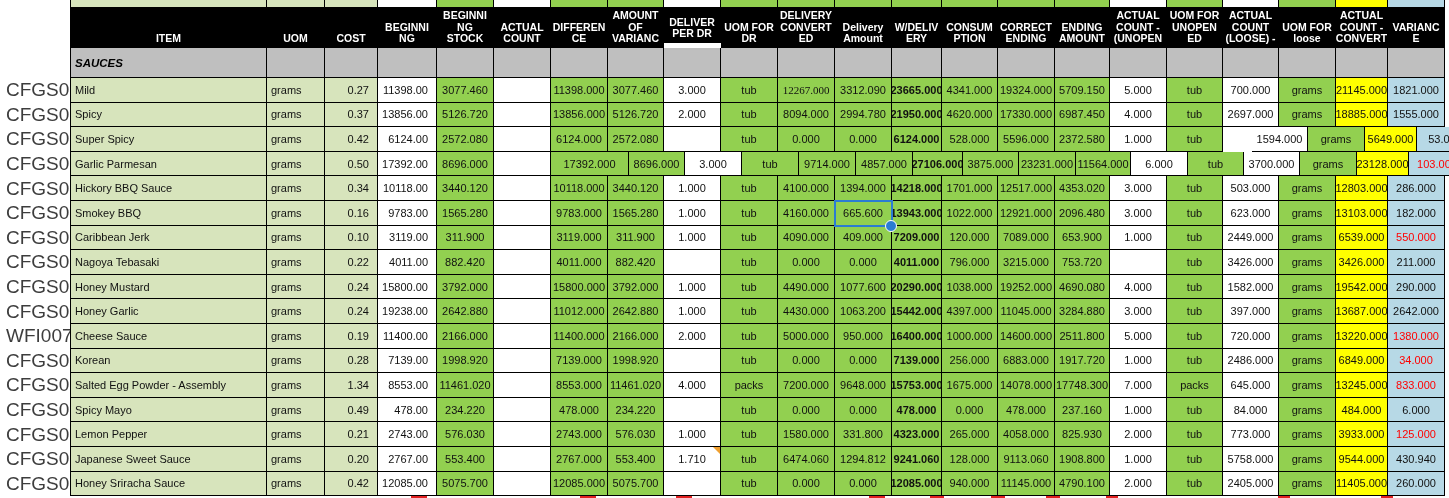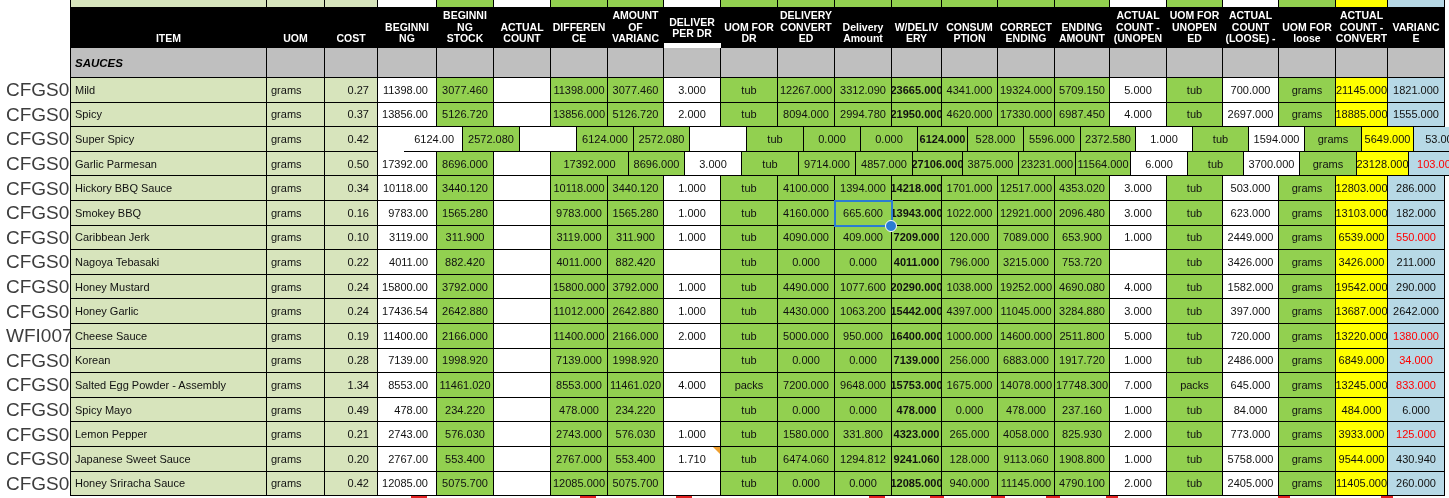--- a/index.html
+++ b/index.html
@@ -154,21 +154,21 @@
         <div class="cell c-olive al firstc" style="width: 197px;">Mild</div>
         <div class="cell c-olive al" style="width: 58px;">grams</div>
         <div class="cell c-olive ar" style="width: 53px;">0.27</div>
         <div class="cell c-white ar" style="width: 59px;">11398.00</div>
         <div class="cell c-green" style="width: 57px;">3077.460</div>
         <div class="cell c-white" style="width: 57px;"></div>
         <div class="cell c-green" style="width: 57px;">11398.000</div>
         <div class="cell c-green" style="width: 56px;">3077.460</div>
         <div class="cell c-white" style="width: 57px;">3.000</div>
         <div class="cell c-green" style="width: 57px;">tub</div>
-        <div class="cell c-green" style="width: 57px;">12267.000</div>
+        <div class="cell c-green" style="width: 57px; font-family: Liberation Serif, serif;">12267.000</div>
         <div class="cell c-green" style="width: 57px;">3312.090</div>
         <div class="cell c-green b" style="width: 50px;">23665.000</div>
         <div class="cell c-green" style="width: 56px;">4341.000</div>
         <div class="cell c-green" style="width: 57px;">19324.000</div>
         <div class="cell c-green" style="width: 55px;">5709.150</div>
         <div class="cell c-white" style="width: 57px;">5.000</div>
         <div class="cell c-green" style="width: 56px;">tub</div>
         <div class="cell c-white" style="width: 56px;">700.000</div>
         <div class="cell c-green" style="width: 57px;">grams</div>
         <div class="cell c-yellow" style="width: 52px;">21145.000</div>
@@ -197,36 +197,36 @@
         <div class="cell c-white" style="width: 56px;">2697.000</div>
         <div class="cell c-green" style="width: 57px;">grams</div>
         <div class="cell c-yellow" style="width: 52px;">18885.000</div>
         <div class="cell c-blue" style="width: 57px;">1555.000</div>
       </div>
       <div class="row drow">
         <div class="codecol">CFGS003</div>
         <div class="cell c-olive al firstc" style="width: 197px;">Super Spicy</div>
         <div class="cell c-olive al" style="width: 58px;">grams</div>
         <div class="cell c-olive ar" style="width: 53px;">0.42</div>
-        <div class="cell c-white ar" style="width: 59px; margin-left: 26px;">6124.00</div>
+        <div class="cell c-white ar" style="width: 59px;">6124.00</div>
         <div class="cell c-green" style="width: 57px;">2572.080</div>
         <div class="cell c-white" style="width: 57px;"></div>
         <div class="cell c-green" style="width: 57px;">6124.000</div>
         <div class="cell c-green" style="width: 56px;">2572.080</div>
         <div class="cell c-white" style="width: 57px;"></div>
         <div class="cell c-green" style="width: 57px;">tub</div>
         <div class="cell c-green" style="width: 57px;">0.000</div>
         <div class="cell c-green" style="width: 57px;">0.000</div>
         <div class="cell c-green b" style="width: 50px;">6124.000</div>
         <div class="cell c-green" style="width: 56px;">528.000</div>
         <div class="cell c-green" style="width: 57px;">5596.000</div>
         <div class="cell c-green" style="width: 55px;">2372.580</div>
         <div class="cell c-white" style="width: 57px;">1.000</div>
         <div class="cell c-green" style="width: 56px;">tub</div>
-        <div class="cell c-white" style="width: 56px;">1594.000</div>
+        <div class="cell c-white" style="width: 56px; margin-left: 29px;">1594.000</div>
         <div class="cell c-green" style="width: 57px;">grams</div>
         <div class="cell c-yellow" style="width: 52px;">5649.000</div>
         <div class="cell c-blue" style="width: 57px;">53.000</div>
       </div>
       <div class="row drow">
         <div class="codecol">CFGS004</div>
         <div class="cell c-olive al firstc" style="width: 197px;">Garlic Parmesan</div>
         <div class="cell c-olive al" style="width: 58px;">grams</div>
         <div class="cell c-olive ar" style="width: 53px;">0.50</div>
         <div class="cell c-white ar" style="width: 59px;">17392.00</div>
@@ -372,21 +372,21 @@
         <div class="cell c-white" style="width: 56px;">1582.000</div>
         <div class="cell c-green" style="width: 57px;">grams</div>
         <div class="cell c-yellow" style="width: 52px;">19542.000</div>
         <div class="cell c-blue" style="width: 57px;">290.000</div>
       </div>
       <div class="row drow">
         <div class="codecol">CFGS010</div>
         <div class="cell c-olive al firstc" style="width: 197px;">Honey Garlic</div>
         <div class="cell c-olive al" style="width: 58px;">grams</div>
         <div class="cell c-olive ar" style="width: 53px;">0.24</div>
-        <div class="cell c-white ar" style="width: 59px;">17436.54</div>
+        <div class="cell c-white ar" style="width: 59px;">19238.00</div>
         <div class="cell c-green" style="width: 57px;">2642.880</div>
         <div class="cell c-white" style="width: 57px;"></div>
         <div class="cell c-green" style="width: 57px;">11012.000</div>
         <div class="cell c-green" style="width: 56px;">2642.880</div>
         <div class="cell c-white" style="width: 57px;">1.000</div>
         <div class="cell c-green" style="width: 57px;">tub</div>
         <div class="cell c-green" style="width: 57px;">4430.000</div>
         <div class="cell c-green" style="width: 57px;">1063.200</div>
         <div class="cell c-green b" style="width: 50px;">15442.000</div>
         <div class="cell c-green" style="width: 56px;">4397.000</div>

